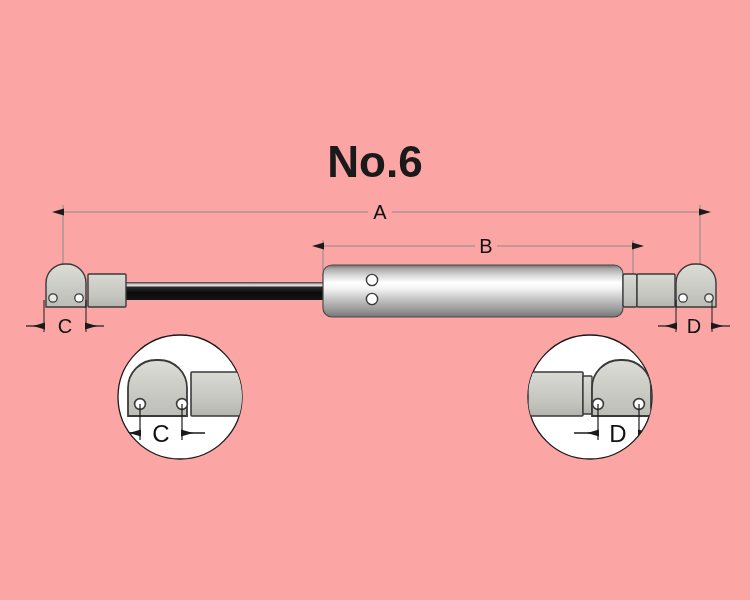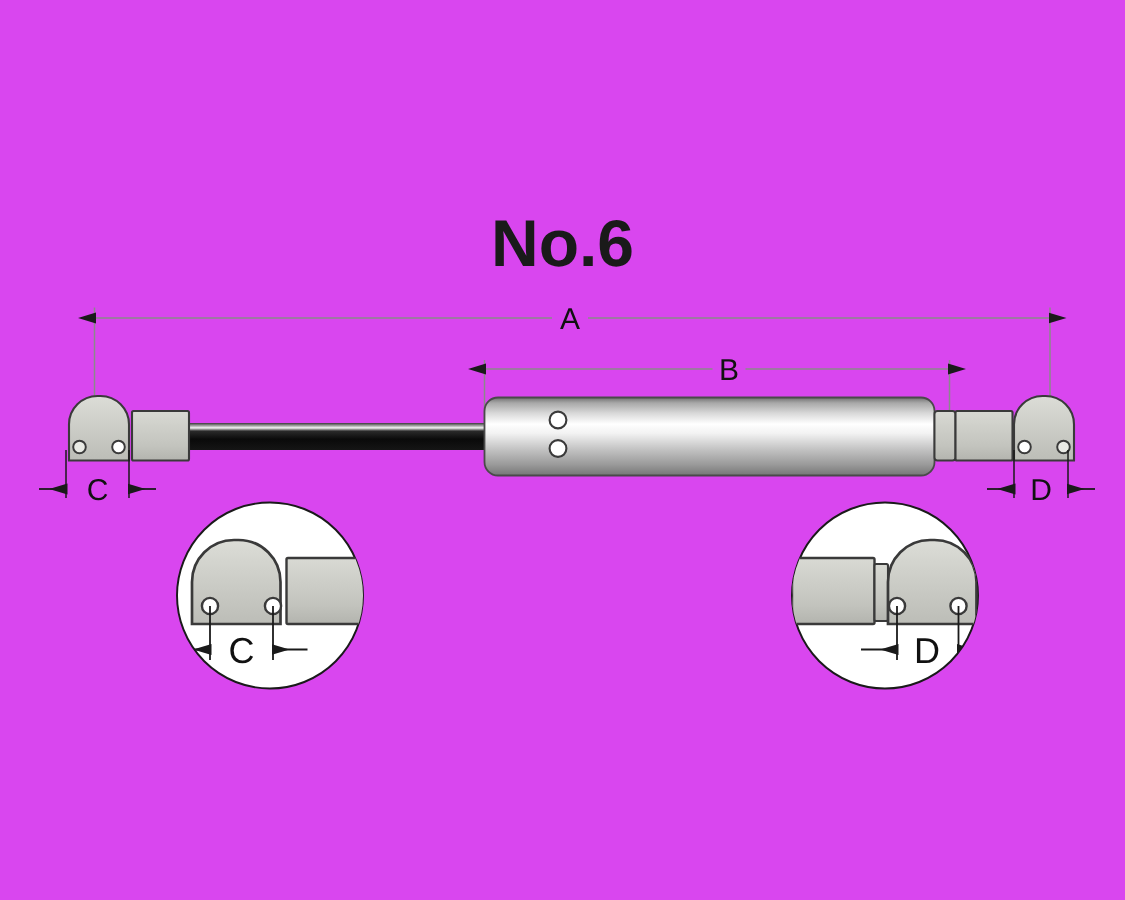--- a/index.html
+++ b/index.html
@@ -10,21 +10,21 @@
   body {
     width: 750px;
     height: 600px;
     font-family: "Liberation Sans", sans-serif;
     overflow: hidden;
   }
   #stage {
     position: relative;
     width: 750px;
     height: 600px;
-    background: #d946ef;
+    background: #fca5a5;
   }
   #diagram {
     position: absolute;
     left: 0;
     top: 0;
   }
   .dim-label {
     font-family: "Liberation Sans", sans-serif;
     font-size: 20px;
     fill: #111111;

